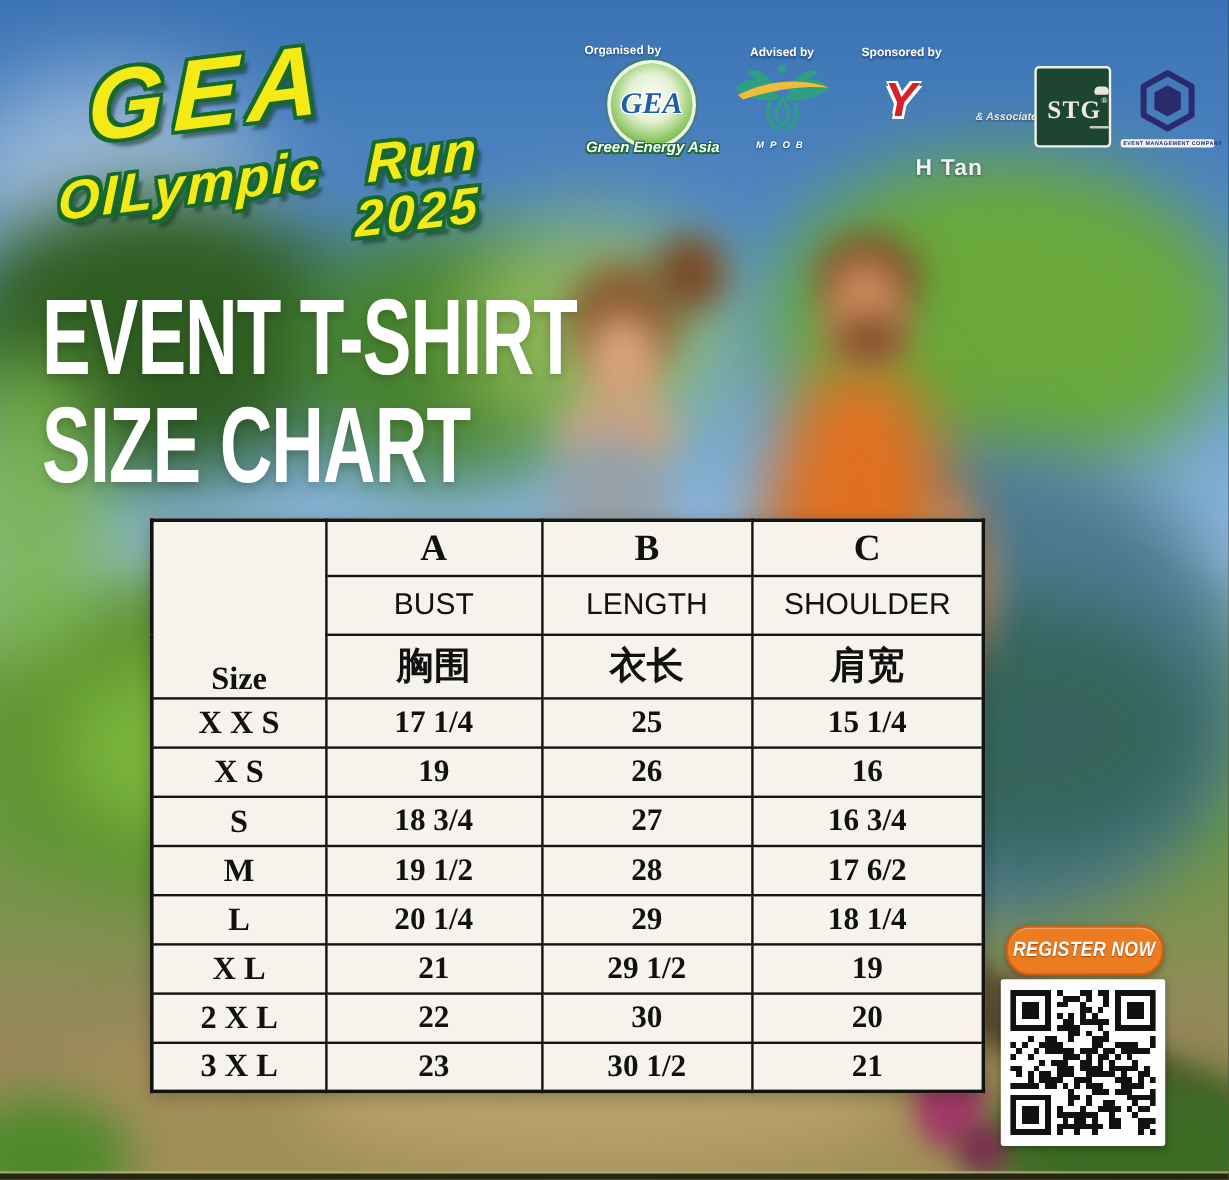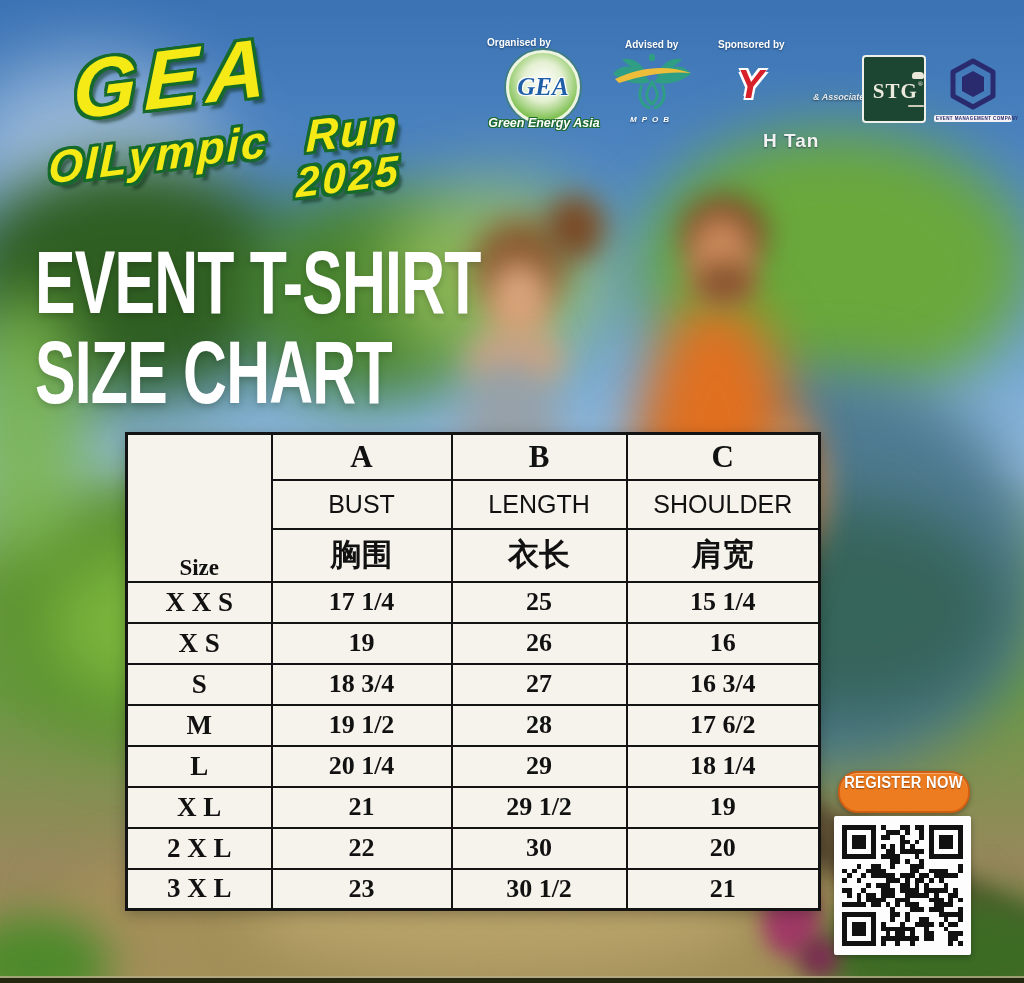--- a/index.html
+++ b/index.html
@@ -85,31 +85,31 @@
   .njp{position:absolute;left:934px;top:58px;width:78px;text-align:center;}
   .njp-sub{margin-top:1px;background:#f2f2f6;color:#2a2a6e;font-size:4.5px;font-weight:bold;border-radius:2px;
            padding:1px 2px;letter-spacing:.4px;white-space:nowrap;}
 
   
   .size-table{position:absolute;left:125px;top:432px;border-collapse:collapse;background:#f6f3ec;
               border:3px solid #131313;table-layout:fixed;font-family:"Liberation Serif",serif;color:#111;
               box-shadow:0 4px 14px rgba(0,0,0,.25);}
   .size-table td,.size-table th{border:2px solid #131313;padding:0;text-align:center;overflow:hidden;}
   .row-abc{height:46px;} .row-en{height:49px;} .row-zh{height:53px;} .row-data{height:41px;}
-  .cell-corner{vertical-align:bottom;padding-bottom:10px;font-weight:bold;font-size:23px;}
+  .cell-corner{vertical-align:bottom;padding-bottom:10px;font-weight:bold;font-size:27px;}
   .cell-abc{font-weight:bold;font-size:31px;}
   .cell-en{font-family:"Liberation Sans",sans-serif;font-weight:400;font-size:25px;letter-spacing:0;}
   .cell-zh{font-family:"DejaVu Sans",sans-serif;font-weight:bold;font-size:31px;}
   .cell-size{text-align:left;padding-left:13px;font-weight:bold;font-size:27px;border-radius:10px;}
   .cell-val{font-weight:bold;font-size:26px;}
 
   
   .register-btn{position:absolute;left:838px;top:771px;width:128px;height:38px;background:#ed7b1f;
-                border:2px solid #cf5f12;border-radius:20px;display:flex;align-items:flex-start;justify-content:center;
-                box-shadow:0 2px 5px rgba(40,20,0,.4), inset 0 1px 0 rgba(255,255,255,.35);cursor:pointer;}
+                border:2px solid #cf5f12;border-radius:20px;display:flex;align-items:center;justify-content:center;
+                box-shadow:0 2px 5px rgba(40,20,0,.4), inset 0 1px 0 rgba(255,255,255,.35);cursor:pointer;font-style:italic;}
   .register-btn span{color:#fff;font-weight:bold;font-size:15.5px;letter-spacing:.3px;white-space:nowrap;
                      transform:scale(.95,1.12);text-shadow:0 1px 1px rgba(90,40,0,.6);}
   .qr-box{position:absolute;left:834px;top:816px;width:137px;height:139px;background:#fdfdfd;border-radius:2px;
           display:flex;align-items:center;justify-content:center;box-shadow:0 2px 6px rgba(0,0,0,.3);}
 </style>
 </head>
 <body>
 
 <div class="poster">
 

